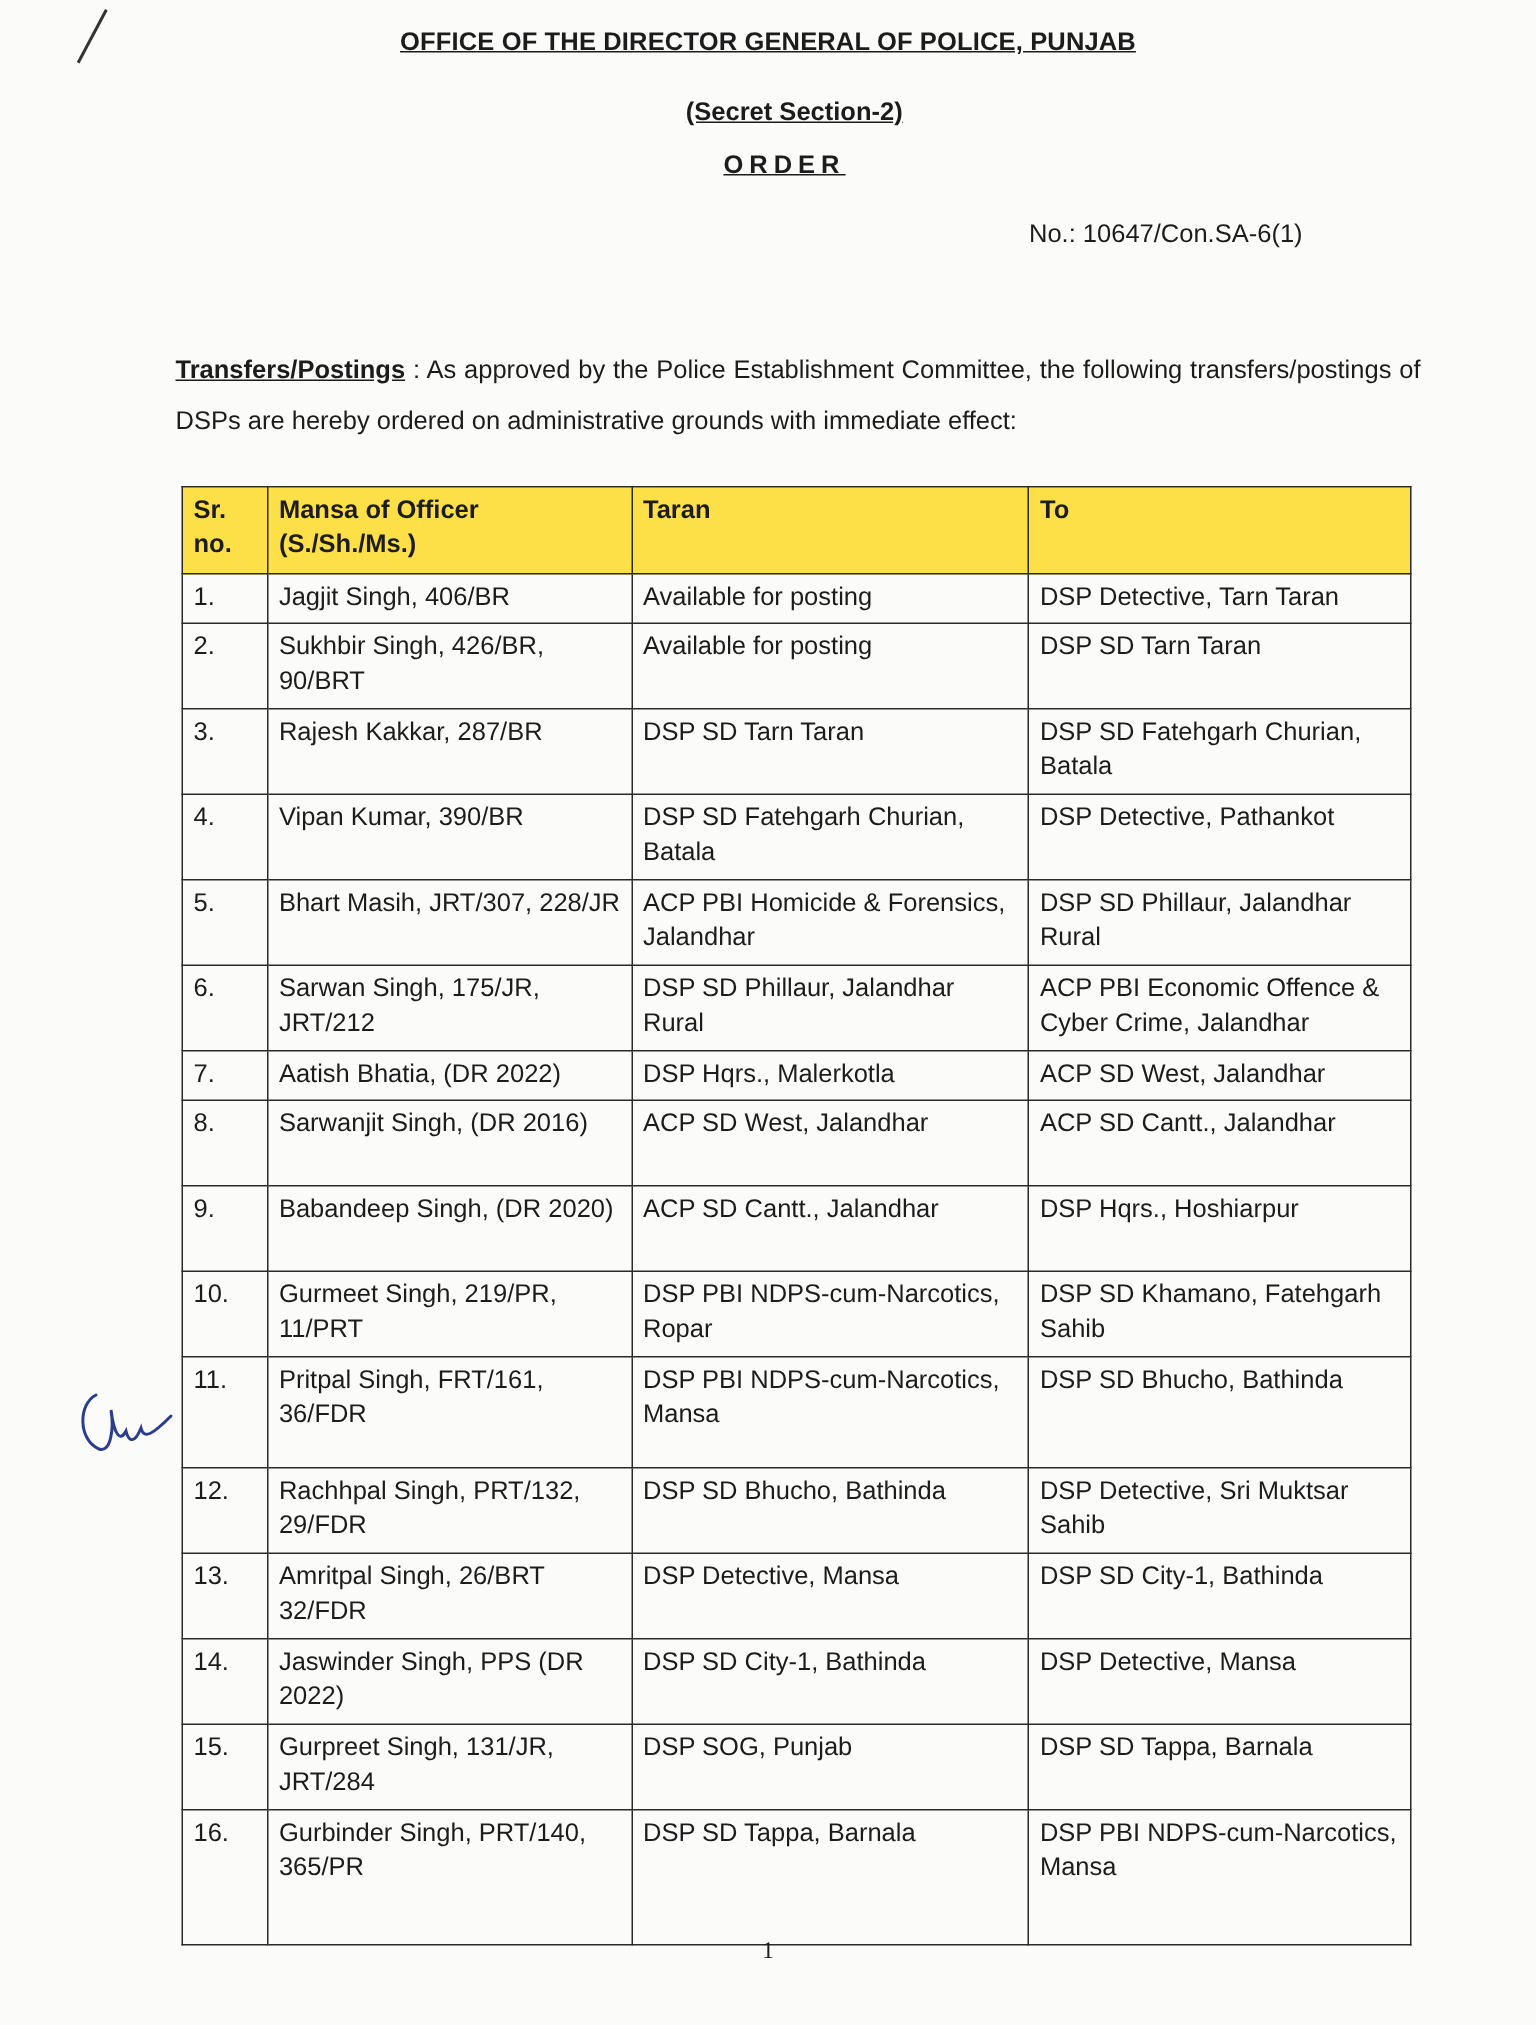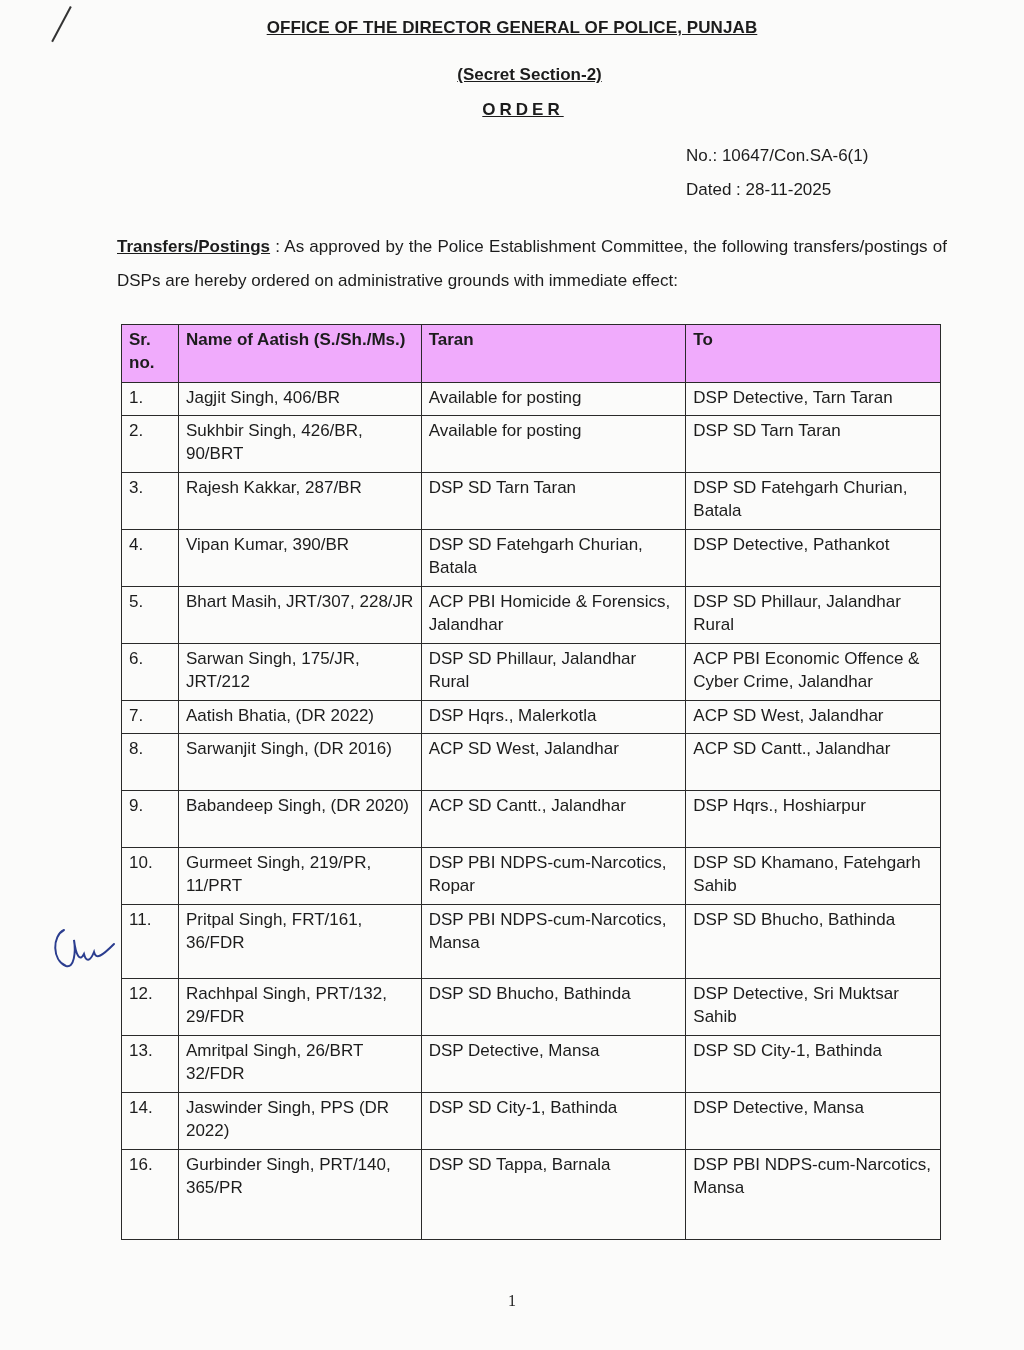--- a/index.html
+++ b/index.html
@@ -37,21 +37,21 @@
   }
   .intro .lead { font-weight: bold; text-decoration: underline; margin-top: 41px; }
   table.transfers {
     position: absolute; left: 121px; top: 324px; width: 820px;
     border-collapse: collapse; font-size: 17px;
   }
   table.transfers th, table.transfers td {
     border: 1.5px solid #2a2a2a; vertical-align: top;
     padding: 3px 7px 2px 7px; text-align: left; line-height: 23px;
   }
-  table.transfers th { font-weight: bold; background: #f0abfc; height: 52px; }
+  table.transfers th { font-weight: bold; background: #fde047; height: 52px; }
   table.transfers td { font-weight: normal; }
   .c-sr { width: 42px; }
   .c-name { width: 228px; }
   .c-from { width: 250px; }
   .c-to { width: 240px; }
   .signature {
     position: absolute; left: 50px; top: 922px; width: 70px; height: 50px;
   }
   .page-number {
     position: absolute; left: 0; right: 0; top: 1292px; text-align: center;
@@ -63,30 +63,29 @@
 
 <div class="page">
   <div class="slash-mark"></div>
 
   <div class="office-title">OFFICE OF THE DIRECTOR GENERAL OF POLICE, PUNJAB</div>
   <div class="section-title">(Secret Section-2)</div>
   <div class="order-title">ORDER</div>
 
   <div class="ref-block">
     <div>No.: 10647/Con.SA-6(1)</div>
-    <div>Dated : 28-11-2025</div>
   </div>
 
   <div class="intro"><span class="lead">Transfers/Postings</span><span> : As approved by the Police Establishment Committee, the following transfers/postings of DSPs are hereby ordered on administrative grounds with immediate effect:</span></div>
 
   <table class="transfers">
     <thead>
       <tr>
         <th class="c-sr">Sr. no.</th>
-        <th class="c-name">Name of Aatish (S./Sh./Ms.)</th>
+        <th class="c-name">Mansa of Officer (S./Sh./Ms.)</th>
         <th class="c-from">Taran</th>
         <th class="c-to">To</th>
       </tr>
     </thead>
     <tbody id="rows">
         <tr style="height: 33px;">
           <td>1.</td>
           <td>Jagjit Singh, 406/BR</td>
           <td>Available for posting</td>
           <td>DSP Detective, Tarn Taran</td>
@@ -162,20 +161,26 @@
           <td>Amritpal Singh, 26/BRT 32/FDR</td>
           <td>DSP Detective, Mansa</td>
           <td>DSP SD City-1, Bathinda</td>
         </tr>
         <tr style="height: 57px;">
           <td>14.</td>
           <td>Jaswinder Singh, PPS (DR 2022)</td>
           <td>DSP SD City-1, Bathinda</td>
           <td>DSP Detective, Mansa</td>
         </tr>
+        <tr style="height: 57px;">
+          <td>15.</td>
+          <td>Gurpreet Singh, 131/JR, JRT/284</td>
+          <td>DSP SOG, Punjab</td>
+          <td>DSP SD Tappa, Barnala</td>
+        </tr>
         <tr style="height: 90px;">
           <td>16.</td>
           <td>Gurbinder Singh, PRT/140, 365/PR</td>
           <td>DSP SD Tappa, Barnala</td>
           <td>DSP PBI NDPS-cum-Narcotics, Mansa</td>
         </tr>
       </tbody>
   </table>
 
   <svg class="signature" viewBox="0 0 70 50">

